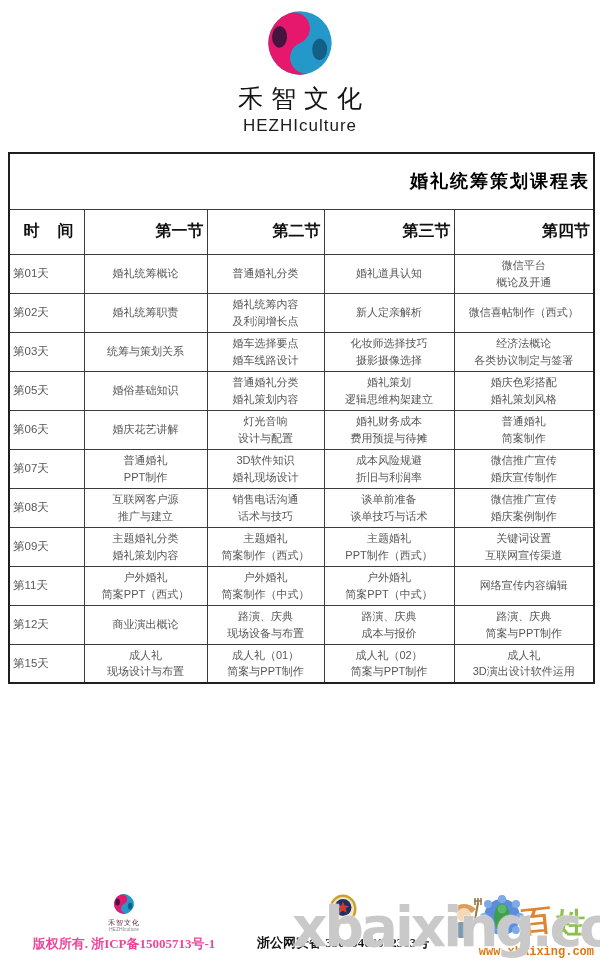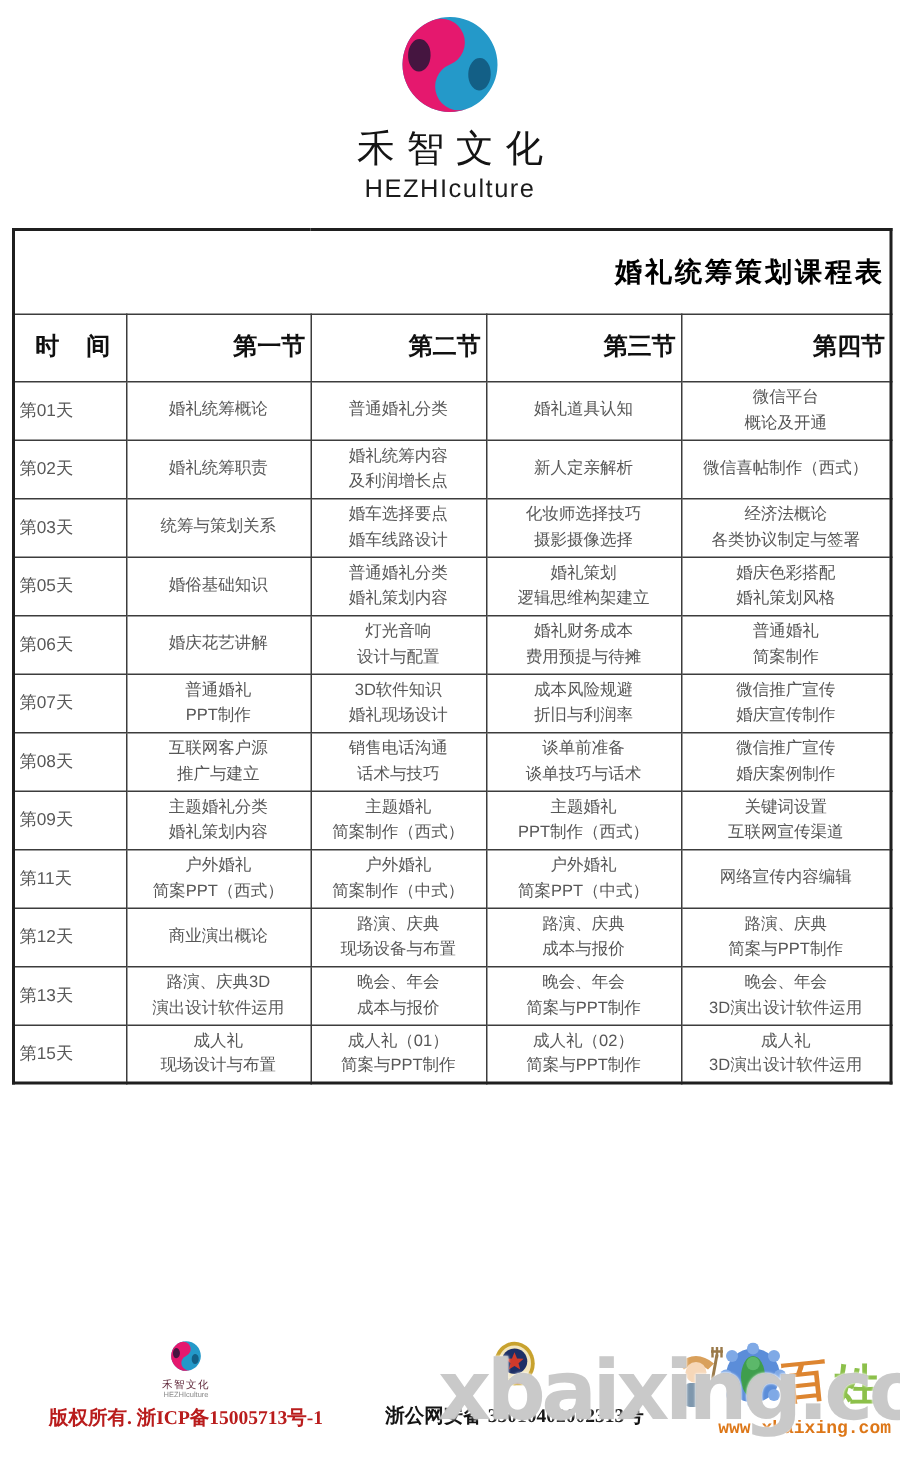--- a/index.html
+++ b/index.html
@@ -32,21 +32,21 @@
   }
   .course-table tbody td{
     font-size:11px;line-height:1.5;color:#575757;text-align:center;white-space:pre-line;
   }
   
   .footer{position:absolute;left:0;top:893px;width:600px;height:79px;}
   .f-left{position:absolute;left:26px;top:0;width:196px;text-align:center;}
   .f-mini-cn{font-size:7px;color:#5c2436;letter-spacing:1px;line-height:1.1;}
   .f-mini-en{font-size:5px;color:#8a8a8a;line-height:1.1;}
   .f-copyright{font-family:"Liberation Serif","DejaVu Serif",serif;font-weight:bold;
-    font-size:13px;color:#b91c1c;margin-top:3px;white-space:nowrap;}
+    font-size:13px;color:#ec4899;margin-top:3px;white-space:nowrap;}
   .f-mid{position:absolute;left:238px;top:1px;width:210px;text-align:center;}
   .f-badge-text{font-family:"Liberation Serif","DejaVu Serif",serif;font-weight:bold;
     font-size:13px;color:#141414;margin-top:2px;white-space:nowrap;}
   .f-right{position:absolute;right:4px;top:2px;width:158px;height:72px;}
   .baixing-logo{position:absolute;left:0;top:0;width:158px;height:50px;}
   .logo-char-bai{position:absolute;left:84px;top:6px;font-size:30px;font-weight:bold;color:#dd8530;
     font-family:"Liberation Serif",serif;transform:rotate(-6deg);}
   .logo-char-xing{position:absolute;left:118px;top:8px;font-size:30px;font-weight:bold;color:#8cc04a;
     font-family:"Liberation Serif",serif;}
   .f-url{position:absolute;right:2px;top:50px;font-family:"Liberation Mono","DejaVu Sans Mono",monospace;
@@ -188,31 +188,20 @@
       </tr>
       <tr>
         <th>第12天</th>
         <td>商业演出概论</td>
         <td>路演、庆典
 现场设备与布置</td>
         <td>路演、庆典
 成本与报价</td>
         <td>路演、庆典
 简案与PPT制作</td>
-      </tr>
-      <tr>
-        <th>第13天</th>
-        <td>路演、庆典3D
-演出设计软件运用</td>
-        <td>晚会、年会
-成本与报价</td>
-        <td>晚会、年会
-简案与PPT制作</td>
-        <td>晚会、年会
-3D演出设计软件运用</td>
       </tr>
       <tr>
         <th>第15天</th>
         <td>成人礼
 现场设计与布置</td>
         <td>成人礼（01）
 简案与PPT制作</td>
         <td>成人礼（02）
 简案与PPT制作</td>
         <td>成人礼

